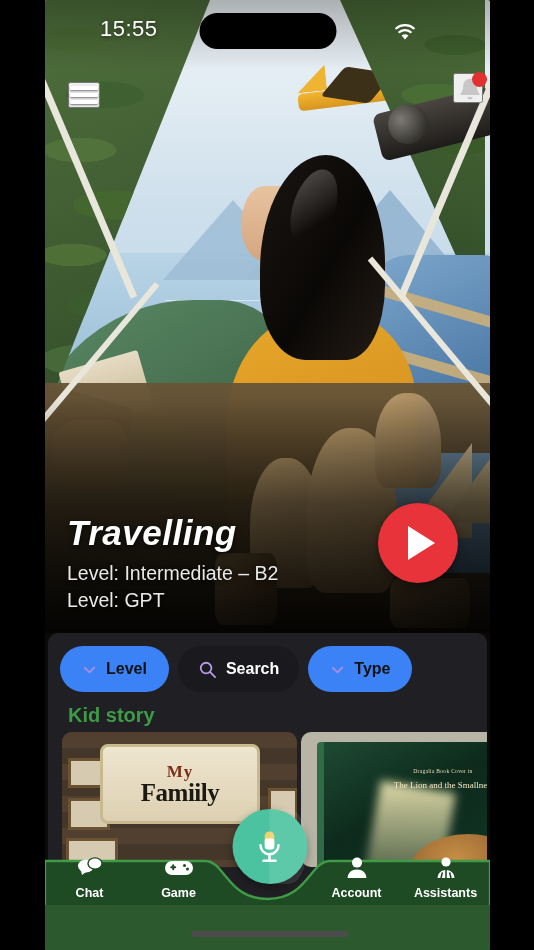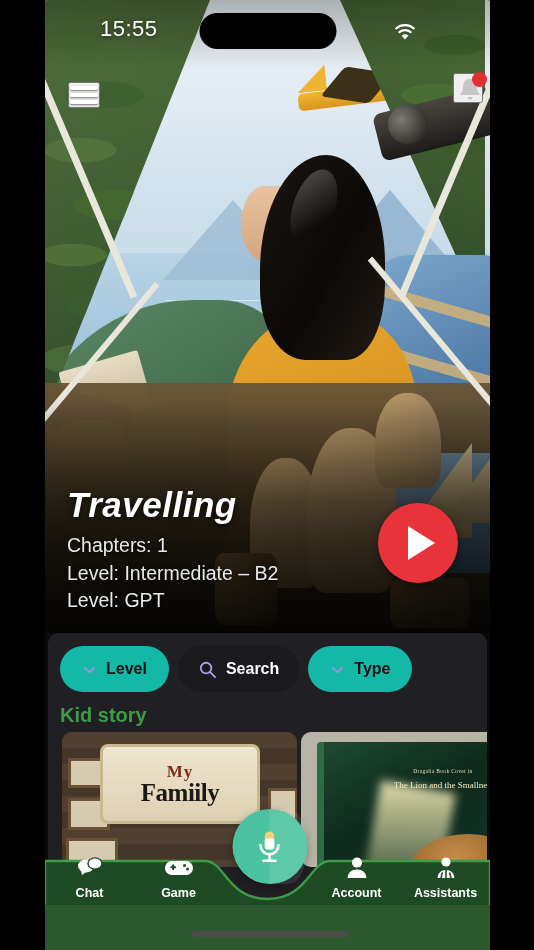--- a/index.html
+++ b/index.html
@@ -169,28 +169,28 @@
   #playTri { width:0;height:0;border-left:27px solid #fff;
     border-top:17px solid transparent;border-bottom:17px solid transparent;
     margin-left:7px; }
 
   
   #panel { position:absolute; left:3px; top:633px; width:439px; height:317px;
     background:#202024; border-radius:10px 10px 0 0; overflow:hidden; }
 
   #filters { position:absolute; left:0; top:10px; width:439px; height:52px;
     display:flex; align-items:center; gap:9px; padding:0 12px; }
-  .chip { height:46px; border-radius:23px; background:#14b8a6; border:none;
+  .chip { height:46px; border-radius:23px; background:#3b82f6; border:none;
     display:flex; align-items:center; justify-content:center; gap:9px;
     padding:0 22px; font-size:16px; font-weight:bold; color:#111; }
   .chip.search { background:#1a1a1e; color:#fff; padding:0 20px; }
   .chev { width:15px; height:15px; }
   .mag { width:19px; height:19px; }
 
-  #sectionTitle { position:absolute; left:12px; top:71px; font-size:20px;
+  #sectionTitle { position:absolute; left:20px; top:71px; font-size:20px;
     font-weight:bold; color:#3d9b46; }
 
   #cards { position:absolute; left:14px; top:99px; display:flex; gap:4px; }
   .card { width:235px; height:135px; border-radius:10px; overflow:hidden;
     position:relative; background:#2b2b30; flex:none; }
   .card.c2 { width:200px; }
 
   
   .c1bg { position:absolute; inset:0;
     background:linear-gradient(160deg,#4a3a2c,#2b201a); }
@@ -339,21 +339,20 @@
     <button id="bell">
       <div id="bellDot" style="background: rgb(224, 48, 48);"></div>
       <svg viewBox="0 0 24 24" width="30" height="30">
         <path d="M12 3a5.5 5.5 0 0 0-5.5 5.5c0 4-1.4 5.6-2.1 6.3-.4.4-.1 1.2.5 1.2h14.2c.6 0 .9-.8.5-1.2-.7-.7-2.1-2.3-2.1-6.3A5.5 5.5 0 0 0 12 3Z" fill="#c7c7c7"></path>
         <path d="M10 17.5a2 2 0 0 0 4 0Z" fill="#c7c7c7"></path>
       </svg>
     </button>
 
     <div id="heroText">
       <div id="heroTitle">Travelling</div>
-      <div class="metaRow">Chapters: 1</div>
       <div class="metaRow">Level: Intermediate – B2</div>
       <div class="metaRow">Level: GPT</div>
     </div>
 
     <button id="playBtn" style="background: rgb(232, 51, 58);">
       <span id="playTri"></span>
     </button>
   </div>
 
   <div id="panel">

